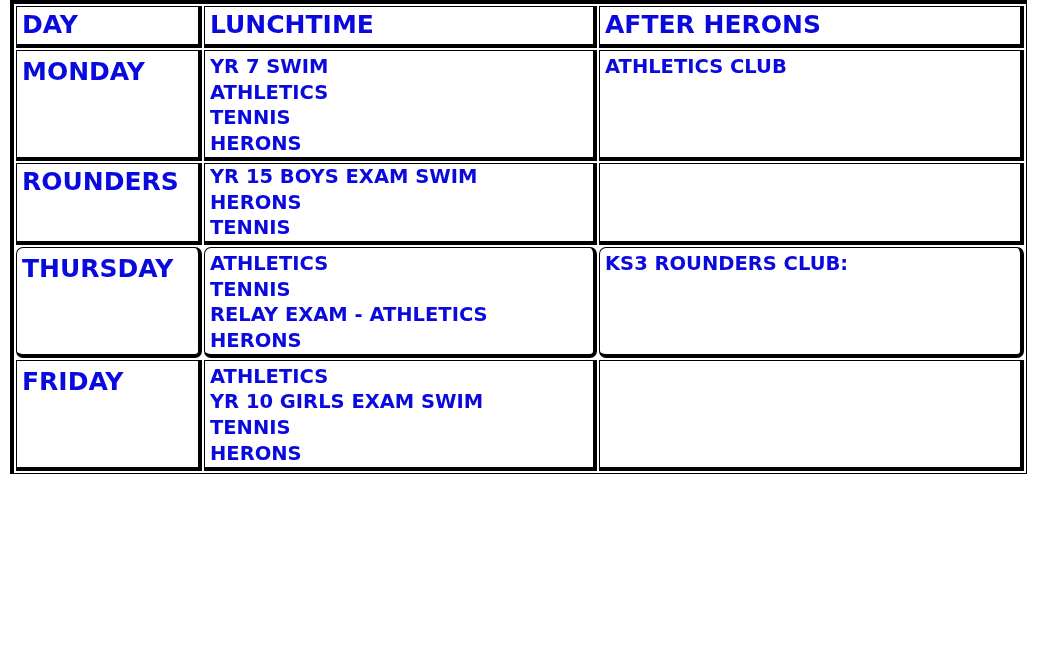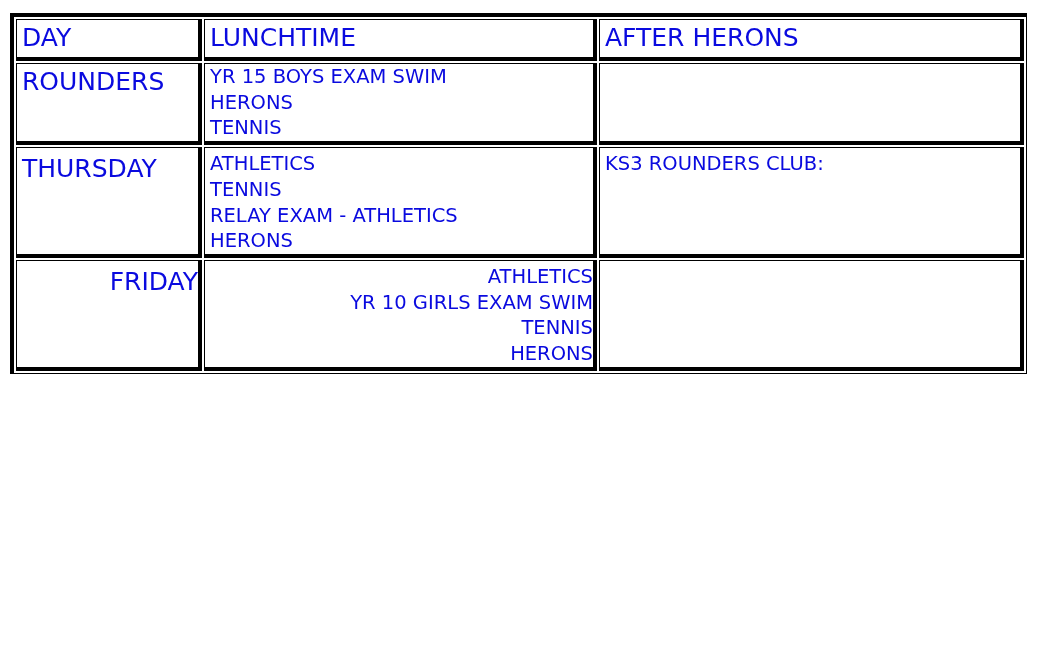--- a/index.html
+++ b/index.html
@@ -1,26 +1,26 @@
 <!DOCTYPE html>
 <html><head>
 <meta charset="utf-8">
 <style>
   html, body { margin: 0; padding: 0; background: #ffffff; }
   body { width: 1039px; height: 655px; position: relative; overflow: hidden; }
   .schedule {
     position: absolute;
-    left: 10px; top: 13px;
+    left: 10px; top: 0;
     border-collapse: separate;
     border-spacing: 2px;
     border-style: solid;
     border-color: #000;
     border-width: 4px 1px 1px 4px;
     font-family: "DejaVu Sans", "Liberation Sans", sans-serif;
-    font-weight: normal;
+    font-weight: bold;
     color: #0a0adf;
   }
   .schedule td {
     border-style: solid;
     border-color: #000;
     border-width: 1px 4px 4px 1px;
     vertical-align: top;
     padding: 0 0 0 5px;
     text-align: left;
   }
@@ -28,34 +28,48 @@
   .col-lunch { width: 383px; }
   .col-after { width: 415px; }
   .hdr td { height: 37px; }
   .hdr .cell-text { font-size: 25px; line-height: 36px; letter-spacing: 0px; }
   .day-text { font-size: 25px; line-height: 36px; padding-top: 3px; display:block; white-space: nowrap; }
   .act { display: block; font-size: 19.5px; line-height: 25.7px; white-space: nowrap; }
   .act-first { padding-top: 3px; }
   .r-mon td { height: 101px; }
   .r-tue td { height: 155px; }
   .r-wed td { height: 77px; }
-  .r-thu td { height: 101px; }
-  .r-fri td { height: 103px; text-align: right; }
+  .r-thu td { height: 101px; border-radius: 7px; }
+  .r-fri td { height: 103px; }
 </style>
 </head>
 <body>
 
 <table class="schedule">
   <tbody>
       <tr class="hdr">
     <td class="col-day"><span class="cell-text">DAY</span></td>
     <td class="col-lunch"><span class="cell-text">LUNCHTIME</span></td>
     <td class="col-after"><span class="cell-text">AFTER HERONS</span></td>
   </tr>
 
+  <tr class="r-mon">
+    <td>
+          <span class="day-text">MONDAY</span>
+        </td>
+    <td>
+      <span class="act act-first">YR 7 SWIM</span>
+      <span class="act">ATHLETICS</span>
+      <span class="act">TENNIS</span>
+      <span class="act">HERONS</span>
+    </td>
+    <td>
+      <span class="act act-first">ATHLETICS CLUB</span>
+    </td>
+  </tr>
 
 
   <tr class="r-wed">
     <td>
           <span class="day-text" style="padding-top:0px;">ROUNDERS</span>
         </td>
     <td>
       <span class="act">YR 15 BOYS EXAM SWIM</span>
       <span class="act">HERONS</span>
       <span class="act">TENNIS</span>

